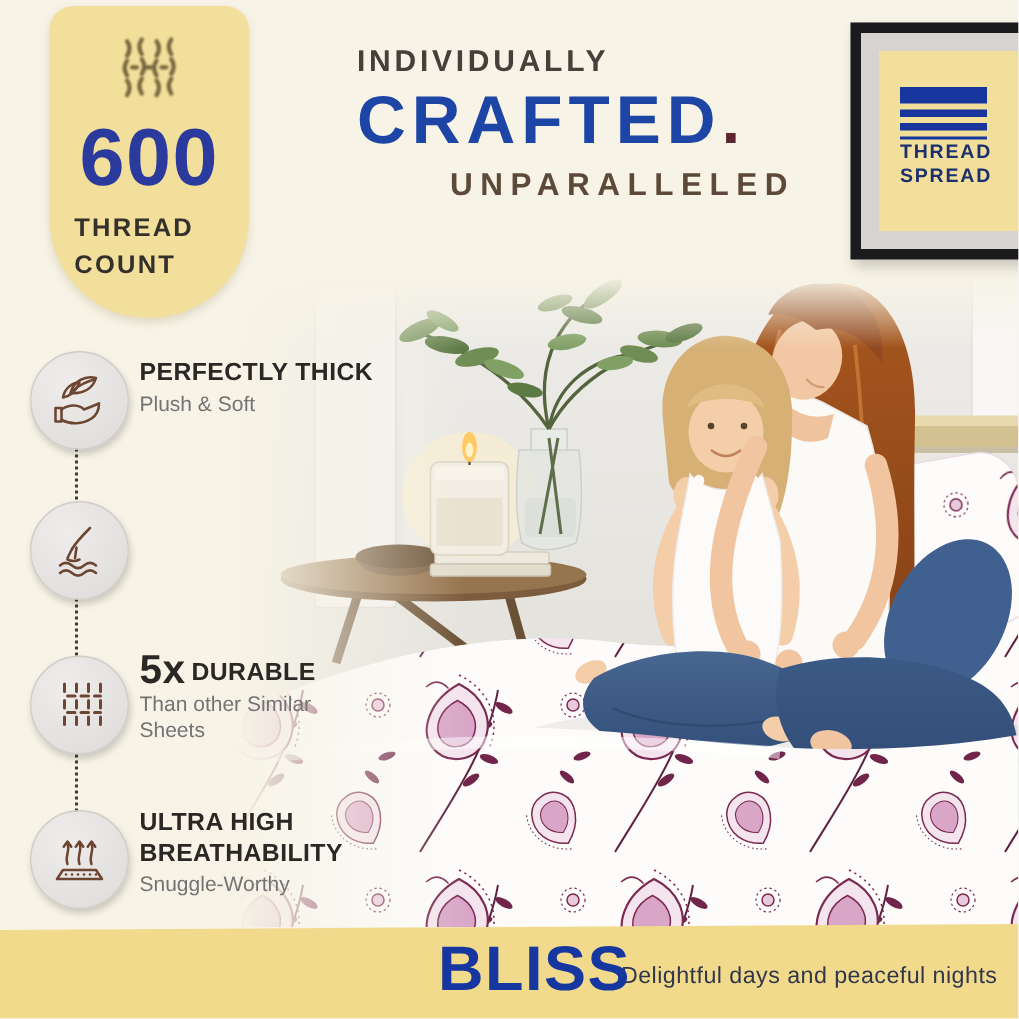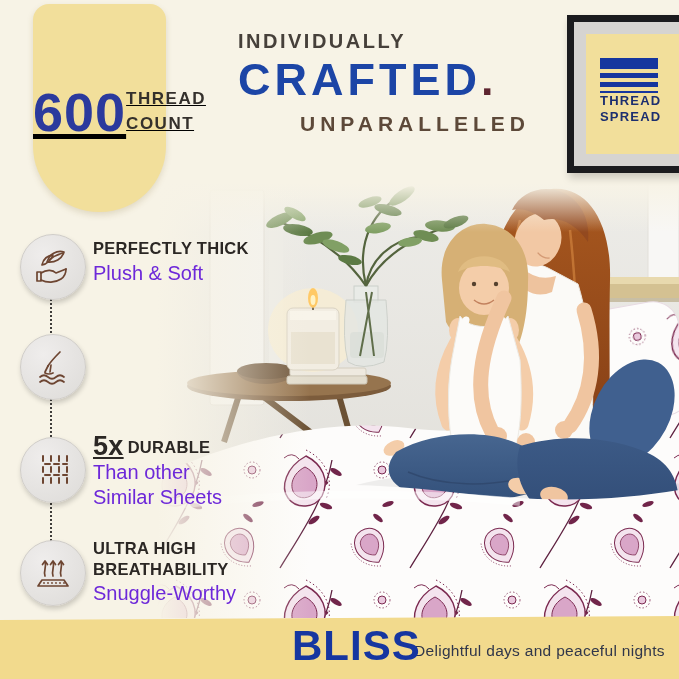--- a/index.html
+++ b/index.html
@@ -11,22 +11,22 @@
 
   
   .scene{left:140px;top:180px;width:539px;height:438px;}
   .fade-top{left:140px;top:180px;width:539px;height:52px;
     background:linear-gradient(#f7f3e6 6%,rgba(247,243,230,0));pointer-events:none;}
   .fade-left{left:140px;top:180px;width:170px;height:438px;
     background:linear-gradient(90deg,#f7f3e6 10%,rgba(247,243,230,0));pointer-events:none;}
 
   
   .badge{left:33px;top:4px;width:133px;height:208px;background:#f2df9b;
-    border-radius:16px 16px 66px 66px;display:flex;flex-direction:row;align-items:center;
-    box-shadow:0 3px 6px rgba(120,100,40,.18);text-decoration:underline;}
+    border-radius:16px 16px 66px 66px;display:flex;flex-direction:column;align-items:center;
+    box-shadow:0 3px 6px rgba(120,100,40,.18);}
   .badge svg{margin-top:18px;filter:blur(.7px);opacity:.9;}
   .badge .num{font-size:54px;font-weight:700;color:#2b3a9d;letter-spacing:1px;line-height:1;margin-top:8px;}
   .badge .lbl{font-size:17px;font-weight:600;color:#34302c;letter-spacing:1.5px;line-height:1.45;
     width:100px;text-align:left;margin-top:8px;}
 
   
   .heading{left:238px;top:30px;width:330px;}
   .h-top{font-size:20px;font-weight:600;letter-spacing:2.5px;color:#46403a;}
   .h-main{font-size:45px;font-weight:800;letter-spacing:4px;color:#1c45a6;line-height:1.1;margin-top:2px;}
   .h-main .dot{color:#5e2530;}
@@ -45,22 +45,22 @@
     width:66px;line-height:1.25;}
 
   
   .dotline{left:50px;top:248px;width:0;height:352px;border-left:2px dotted #3f3d3a;}
   .fcircle{width:64px;height:64px;border-radius:50%;left:20px;
     background:radial-gradient(circle at 35% 30%, #efedec, #dddbd8);
     border:1px solid #d0cdc9;box-shadow:1px 3px 5px rgba(0,0,0,.18);
     display:flex;align-items:center;justify-content:center;}
   .ftext{left:93px;width:158px;}
   .ftitle{font-size:16.5px;font-weight:700;color:#2b2724;letter-spacing:.3px;line-height:1.25;}
-  .fdesc{font-size:20px;color:#6d28d9;line-height:1.22;margin-top:2px;}
-  .fx{font-size:27px;font-weight:800;line-height:.9;vertical-align:-2px;padding-right:4px;text-decoration:underline;}
+  .fdesc{font-size:14px;color:#737373;line-height:1.22;margin-top:2px;}
+  .fx{font-size:27px;font-weight:800;line-height:.9;vertical-align:-2px;padding-right:4px;}
 
   
   .band{left:-10px;top:618px;width:699px;height:72px;background:#f2da8d;transform:rotate(-.35deg);}
   .bliss{left:292px;top:622px;font-size:42px;font-weight:800;color:#1636a0;letter-spacing:1px;}
   .tagline{left:414px;top:642px;font-size:15.5px;font-weight:500;color:#31374a;letter-spacing:.3px;}
 </style>
 </head>
 <body>
 
 <div class="stage">

